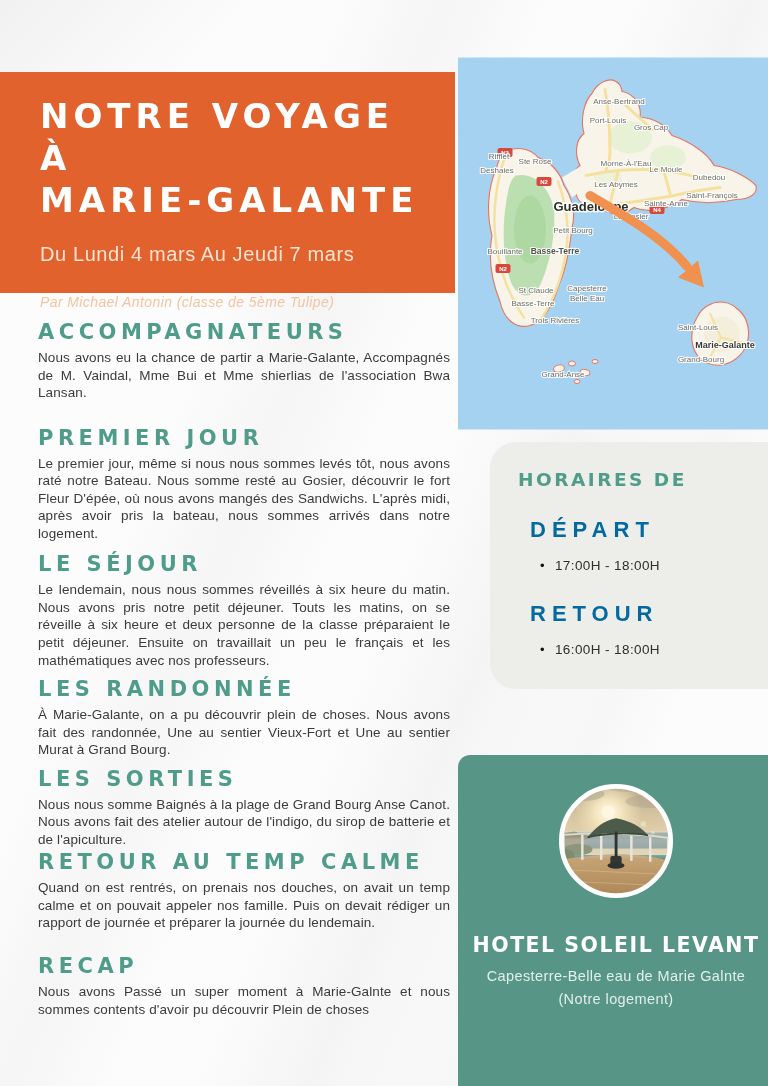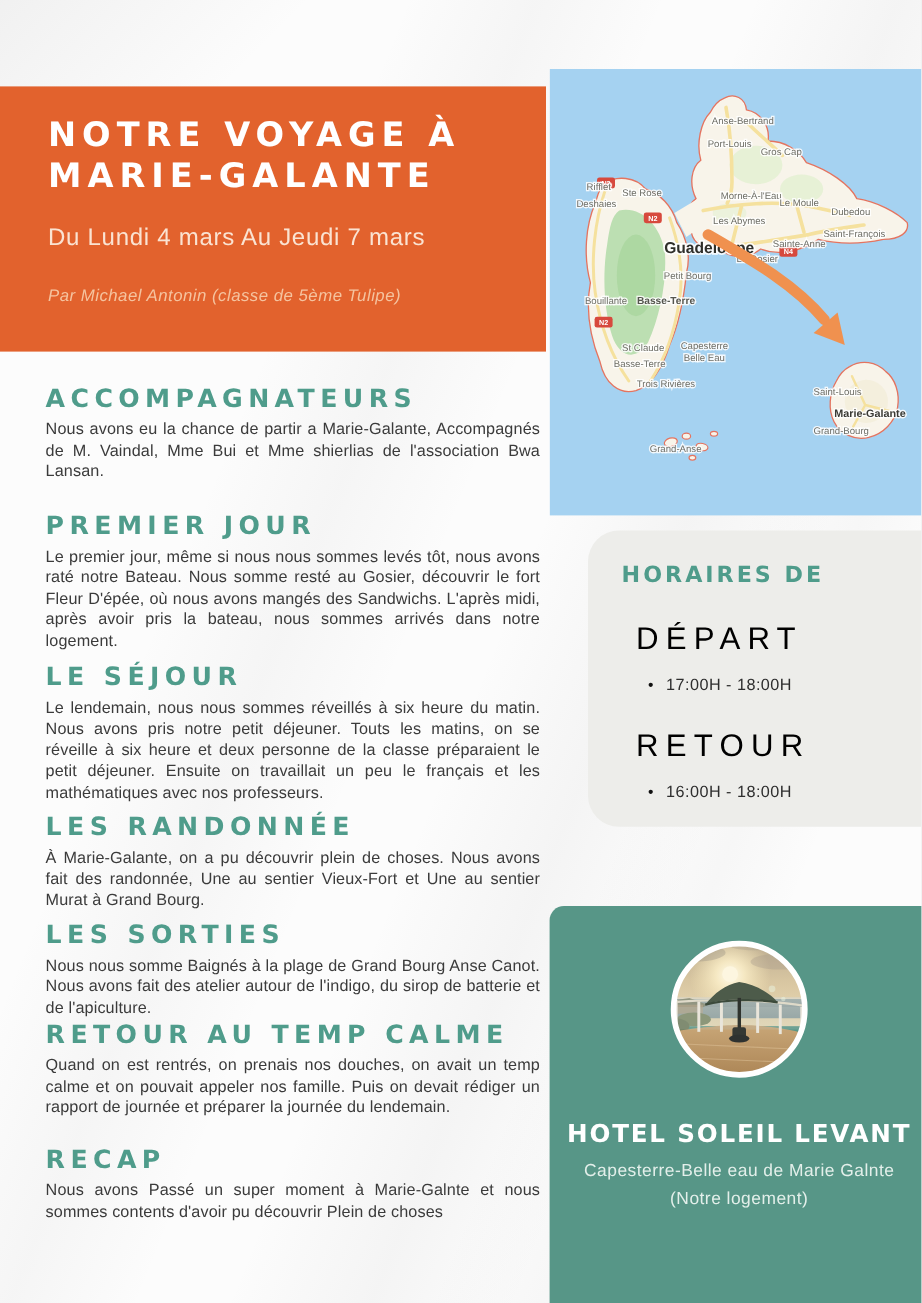--- a/index.html
+++ b/index.html
@@ -19,21 +19,21 @@
   }
 
   
   .hdr{
     position:absolute;left:0;top:72px;width:455px;height:221px;
     background:#E2622D;color:#fff;box-sizing:border-box;
     padding:24px 34px 0 40px;
   }
   .hdr h1{
     margin:0;font-family:"DejaVu Sans","Liberation Sans",sans-serif;
-    font-size:28px;font-weight:bold;letter-spacing:5px;line-height:1.23;color:#FFFFFF;
+    font-size:34px;font-weight:bold;letter-spacing:5px;line-height:1.23;color:#FFFFFF;
   }
   .hdr .dates{margin-top:22px;font-size:20px;letter-spacing:.6px;color:#FAE3D2;}
   .hdr .author{margin-top:28px;font-size:14px;letter-spacing:.4px;color:#F5C39F;font-style:italic;}
 
   
   .map{position:absolute;left:458px;top:4px;width:310px;height:479px;}
   .map svg{display:block;width:100%;height:100%;}
   .map text{
     font-family:"Liberation Sans",sans-serif;font-size:8px;fill:#6E6E66;
     paint-order:stroke;stroke:rgba(255,255,255,.85);stroke-width:2.2px;
@@ -68,21 +68,21 @@
     background:#EDEDEA;border-radius:26px 0 0 26px;box-sizing:border-box;
     padding:26px 16px 0 28px;
   }
   .sched h3{
     margin:0;font-family:"DejaVu Sans","Liberation Sans",sans-serif;
     font-size:18.5px;font-weight:bold;letter-spacing:2.5px;color:#4F9C8B;line-height:1.35;
   }
   .sched .slot{margin-top:24px;padding-left:12px;}
   .sched .slot + .slot{margin-top:28px;}
   .sched .slot-label{
-    font-size:26px;letter-spacing:6px;color:#000000;font-weight:400;
+    font-size:22px;letter-spacing:6px;color:#0369a1;font-weight:700;
   }
   .sched .time-row{margin-top:15px;padding-left:10px;font-size:13.5px;color:#2E2E2E;letter-spacing:.4px;}
   .sched .time-row .dot{margin-right:10px;font-size:13px;color:#111;}
 
   
   .hotel{
     position:absolute;left:458px;top:755px;width:316px;height:331px;
     background:#579687;border-radius:12px 0 0 0;
     display:flex;flex-direction:column;align-items:center;box-sizing:border-box;
     text-align:center;

